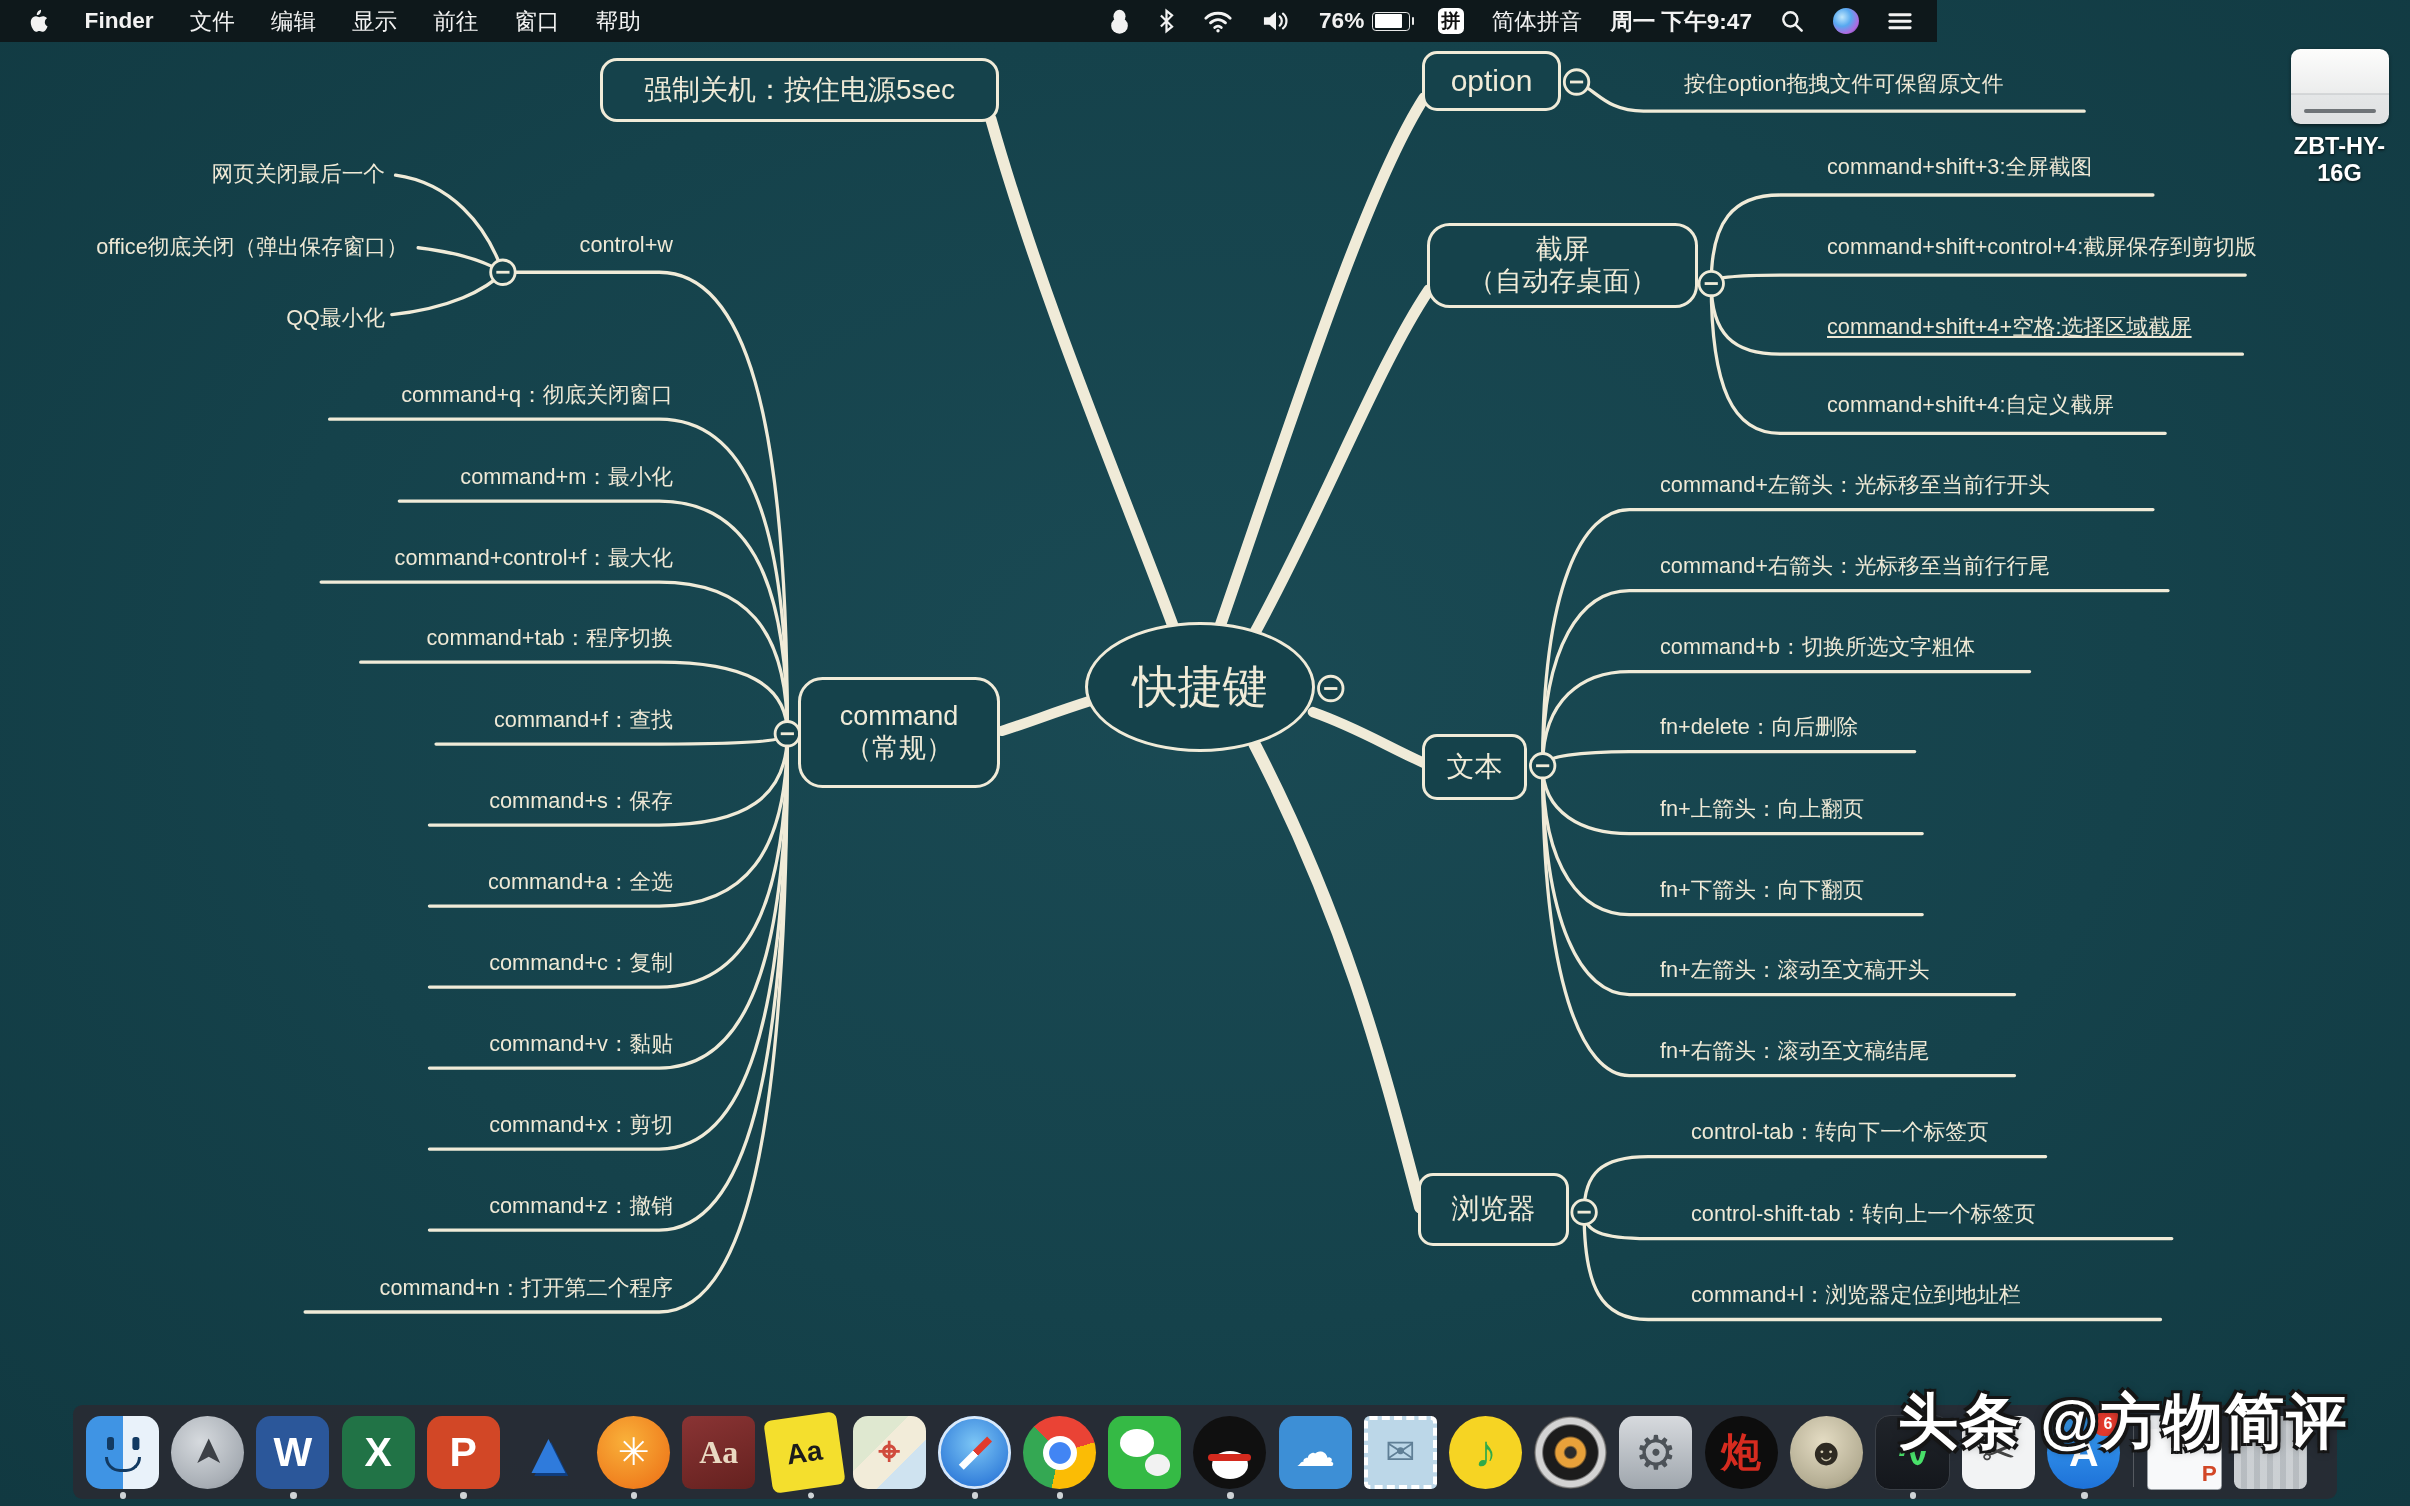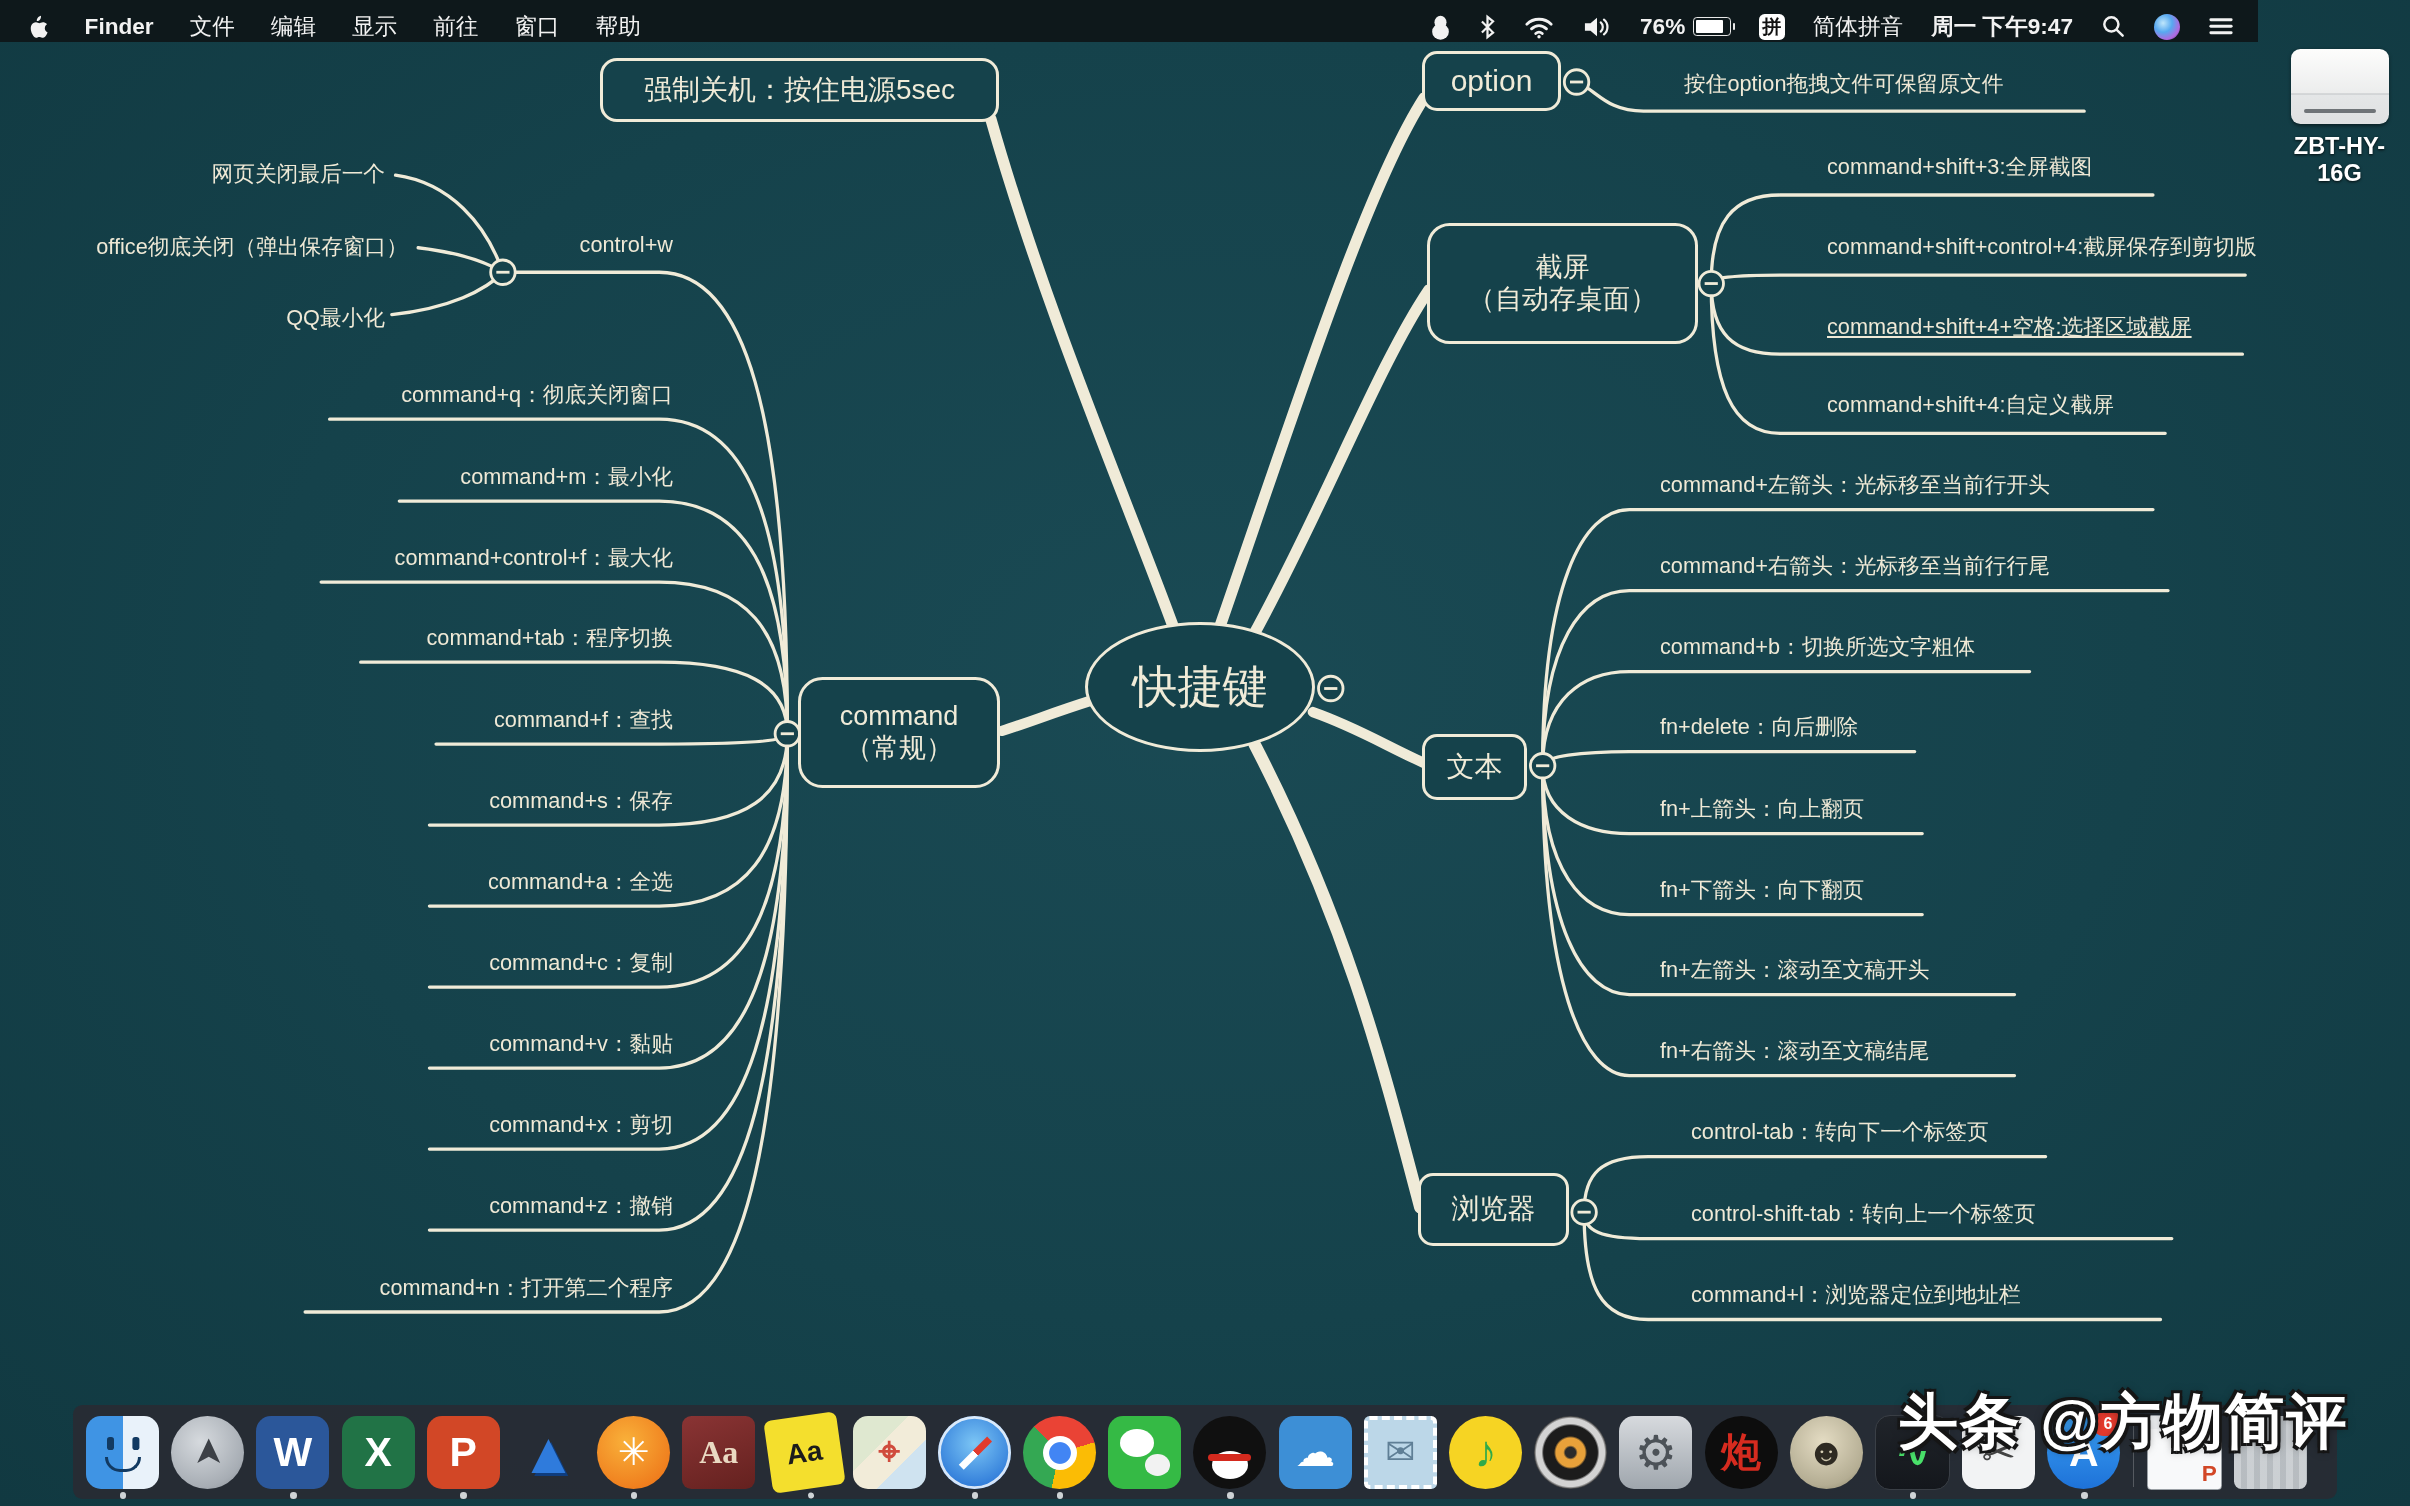--- a/index.html
+++ b/index.html
@@ -1,21 +1,21 @@
 <!DOCTYPE html>
 <html style="font-size:15px"><head>
 <meta charset="utf-8">
 <style>
   html,body{margin:0;padding:0;background:#0b2a30;}
   .stage{position:relative;width:2411px;height:1507px;overflow:hidden;
          font-family:"Liberation Sans","DejaVu Sans",sans-serif;
          background:radial-gradient(ellipse at 50% 45%, #1a4a54 0%, #15424b 55%, #113941 100%);}
   
-  .menubar{position:absolute;left:0;top:0;width:2258px;height:42px;background:#0e181b;
-           display:flex;align-items:flex-end;color:#f2f2f2;font-size:22.6px;z-index:50;}
+  .menubar{position:absolute;left:0;top:0;width:1937px;height:42px;background:#0e181b;
+           display:flex;align-items:center;color:#f2f2f2;font-size:22.6px;z-index:50;}
   .menubar .left{display:flex;align-items:center;gap:36px;padding-left:26px;}
   .menubar .right{margin-left:auto;display:flex;align-items:center;gap:28px;padding-right:24.5px;}
   .mitem{white-space:nowrap;}
   .mitem.app{font-weight:bold;}
   .statusicon{display:flex;align-items:center;justify-content:center;}
   .battwrap{display:flex;align-items:center;gap:7.5px;font-weight:bold;}
   .batt{position:relative;width:36px;height:17px;border:1.9px solid #e8e8e8;border-radius:3.8px;}
   .batt i{position:absolute;left:1.9px;top:1.9px;bottom:1.9px;width:76%;background:#fff;border-radius:0.9px;}
   .batt b{position:absolute;right:-5.6px;top:4.7px;width:2.8px;height:7.5px;background:#e8e8e8;border-radius:0.9px;}
   .pinbadge{width:26px;height:26px;background:#fff;color:#111;border-radius:5.6px;font-weight:bold;
@@ -269,21 +269,21 @@
 
   <div class="node" style="left:600px;top:58px;width:399px;height:64px;border-radius:17px;font-size:28px;">
     <span>强制关机：按住电源5sec</span>
   </div>
 
   <div class="node" style="left:1422px;top:51px;width:139px;height:60px;border-radius:15px;font-size:30px;">
     <span>option</span>
   </div>
   <div class="lbl" style="left:1684px;top:69px;">按住option拖拽文件可保留原文件</div>
 
-  <div class="node" style="left:1427px;top:223px;width:271px;height:121px;border-radius:22.6px;font-size:27px;">
+  <div class="node" style="left:1427px;top:223px;width:271px;height:85px;border-radius:22.6px;font-size:27px;">
     <span>截屏</span>
     <span>（自动存桌面）</span>
   </div>
   <div class="lbl" style="left:1827px;top:152px;">command+shift+3:全屏截图</div>
   <div class="lbl" style="left:1827px;top:232px;">command+shift+control+4:截屏保存到剪切版</div>
   <div class="lbl" style="left:1827px;top:312px;text-decoration:underline;">command+shift+4+空格:选择区域截屏</div>
   <div class="lbl" style="left:1827px;top:390px;text-align:right;">command+shift+4:自定义截屏</div>
 
   <div class="node" style="left:798px;top:677px;width:202px;height:111px;border-radius:24.5px;font-size:27px;">
     <span>command</span>

